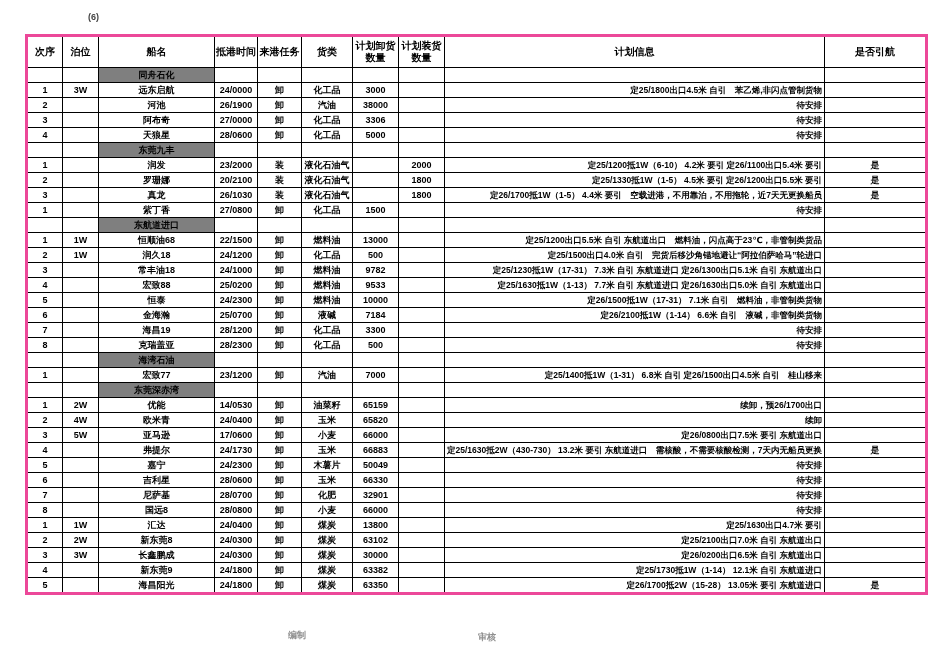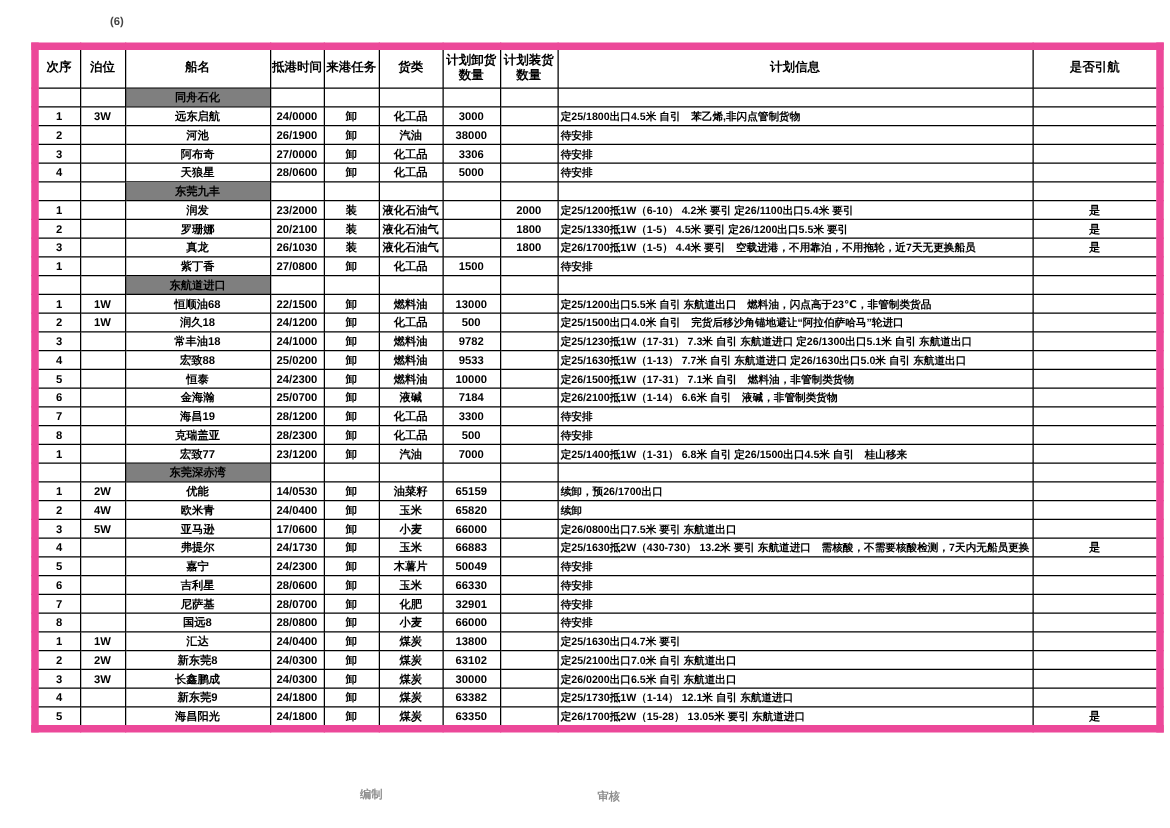--- a/index.html
+++ b/index.html
@@ -7,36 +7,36 @@
     width:936px;height:662px;background:#ffffff;position:relative;
     font-family:"Liberation Sans","DejaVu Sans",sans-serif;
     color:#000;overflow:hidden;
   }
   .page-note{
     position:absolute;left:88px;top:12px;font-size:9px;color:#444;font-weight:bold;
   }
   table.schedule{
     position:absolute;left:25px;top:34px;
     border-collapse:collapse;table-layout:fixed;
-    border:6px solid #ec4899;
+    border:3px solid #ec4899;
   }
   col.c0{width:36px}  col.c1{width:36px}  col.c2{width:116px}
   col.c3{width:43px}  col.c4{width:44px}  col.c5{width:51px}
   col.c6{width:46px}  col.c7{width:46px}  col.c8{width:200px}
   col.c9{width:102px}
   th,td{border:1px solid #000;overflow:hidden;}
   thead th{
     height:30px;font-size:10px;font-weight:bold;text-align:center;
     white-space:pre-line;line-height:1.2;padding:0 1px;vertical-align:middle;
   }
   tbody td{
     height:14px;font-size:9px;font-weight:bold;text-align:center;
     padding:0 2px;white-space:nowrap;vertical-align:middle;line-height:1;
   }
-  td.plan-info{text-align:left;font-size:8.5px;}
+  td.plan-info{text-align:right;font-size:8.5px;}
   td.section-name{background:#7f7f7f;color:#000;margin-left:34px;}
   .footer-label{
     position:absolute;font-size:9px;color:#8f8f8f;font-weight:bold;
   }
   .footer-left{left:288px;top:629px;}
   .footer-right{left:478px;top:631px;}
 </style>
 </head>
 <body>
 
@@ -296,20 +296,32 @@
           <td>克瑞盖亚</td>
           <td>28/2300</td>
           <td>卸</td>
           <td>化工品</td>
           <td>500</td>
           <td></td>
           <td class="plan-info">待安排</td>
           <td></td>
         </tr>
         <tr>
+          <td></td>
+          <td></td>
+          <td class="section-name">海湾石油</td>
+          <td></td>
+          <td></td>
+          <td></td>
+          <td></td>
+          <td></td>
+          <td></td>
+          <td></td>
+        </tr>
+        <tr>
           <td>1</td>
           <td></td>
           <td>宏致77</td>
           <td>23/1200</td>
           <td>卸</td>
           <td>汽油</td>
           <td>7000</td>
           <td></td>
           <td class="plan-info">定25/1400抵1W（1-31） 6.8米 自引 定26/1500出口4.5米 自引　桂山移来</td>
           <td></td>

